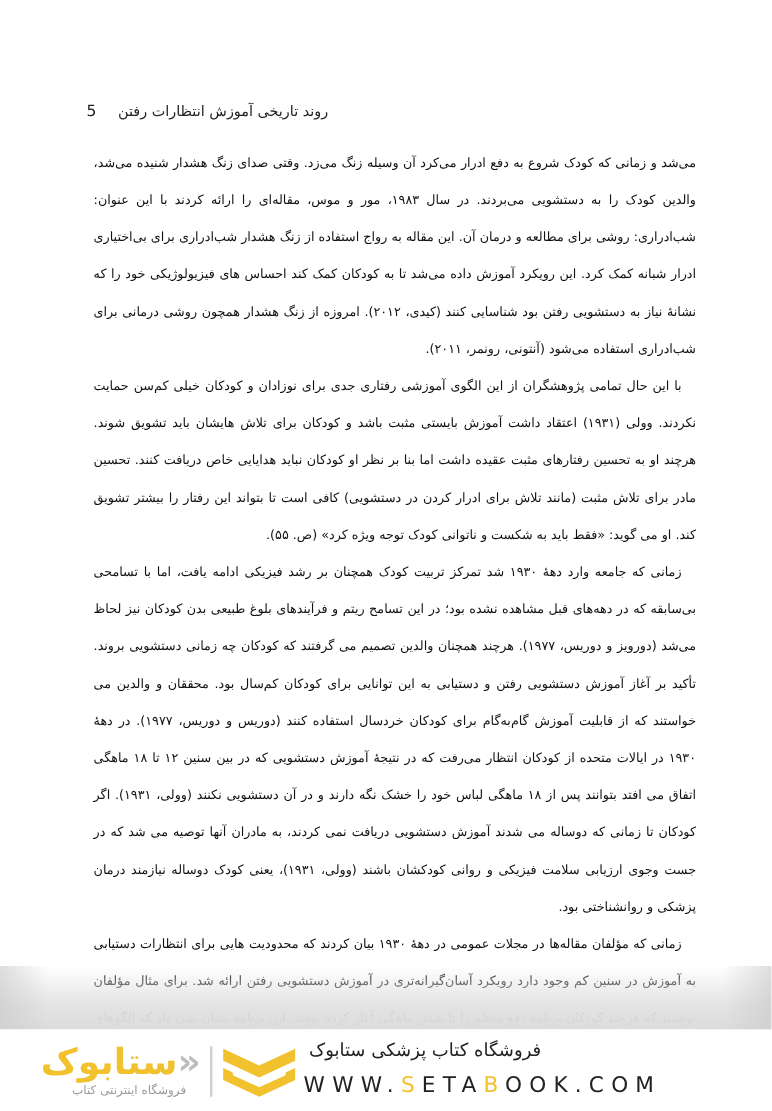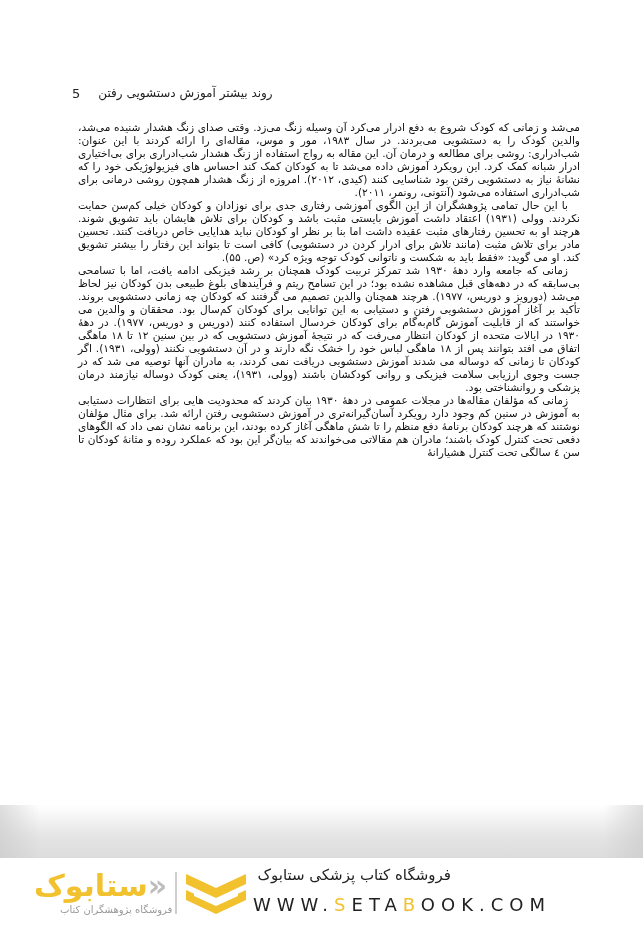--- a/index.html
+++ b/index.html
@@ -16,21 +16,21 @@
       position: absolute; top: 83px; left: 72px; width: 500px; height: 20px;
       direction: rtl; display: flex; align-items: center; justify-content: flex-end;
       font-size: 12px; color: #222;
     }
     .running-head .title { margin-left: 18px; }
     .running-head .pnum { font-size: 13px; }
     .body-text {
       position: absolute; top: 121px; left: 78px; width: 502px;
       direction: rtl; text-align: justify; text-align-last: right;
       font-family: "DejaVu Sans", sans-serif;
-      font-size: 10.6px; line-height: 13px; color: #111;
+      font-size: 10.6px; line-height: 31px; color: #111;
     }
     .body-text p { margin: 0; }
     .body-text p.indent { text-indent: 12px; }
     .fade {
       position: absolute; left: 0; top: 805px; width: 643px; height: 53px;
       background: linear-gradient(to bottom, rgba(255,255,255,0) 0%, rgba(225,225,225,0.9) 60%, #dcdcdc 100%);
     }
     .fade::before, .fade::after {
       content: ""; position: absolute; top: 0; bottom: 0; width: 40px;
     }
@@ -63,40 +63,40 @@
     .logo-divider {
       position: absolute; left: 151px; top: 4px; width: 2px; height: 42px; background: #cfcfcf;
     }
     .logo-mark { position: absolute; left: 160px; top: 4px; }
   </style>
 </head>
 <body>
 
 <div class="page">
   <div class="running-head">
-    <span class="title">روند بیشتر آموزش دستشویی رفتن</span>
+    <span class="title">روند تاریخی آموزش انتظارات رفتن</span>
     <span class="pnum">5</span>
   </div>
 
   <div class="body-text">
     <p>می‌شد و زمانی که کودک شروع به دفع ادرار می‌کرد آن وسیله زنگ می‌زد. وقتی صدای زنگ هشدار شنیده می‌شد، والدین کودک را به دستشویی می‌بردند. در سال ۱۹۸۳، مور و موس، مقاله‌ای را ارائه کردند با این عنوان: شب‌ادراری: روشی برای مطالعه و درمان آن. این مقاله به رواج استفاده از زنگ هشدار شب‌ادراری برای بی‌اختیاری ادرار شبانه کمک کرد. این رویکرد آموزش داده می‌شد تا به کودکان کمک کند احساس های فیزیولوژیکی خود را که نشانهٔ نیاز به دستشویی رفتن بود شناسایی کنند (کیدی، ۲۰۱۲). امروزه از زنگ هشدار همچون روشی درمانی برای شب‌ادراری استفاده می‌شود (آنتونی، رونمر، ۲۰۱۱).</p>
     <p class="indent">با این حال تمامی پژوهشگران از این الگوی آموزشی رفتاری جدی برای نوزادان و کودکان خیلی کم‌سن حمایت نکردند. وولی (۱۹۳۱) اعتقاد داشت آموزش بایستی مثبت باشد و کودکان برای تلاش هایشان باید تشویق شوند. هرچند او به تحسین رفتارهای مثبت عقیده داشت اما بنا بر نظر او کودکان نباید هدایایی خاص دریافت کنند. تحسین مادر برای تلاش مثبت (مانند تلاش برای ادرار کردن در دستشویی) کافی است تا بتواند این رفتار را بیشتر تشویق کند. او می گوید: «فقط باید به شکست و ناتوانی کودک توجه ویژه کرد» (ص. ۵۵).</p>
     <p class="indent">زمانی که جامعه وارد دههٔ ۱۹۳۰ شد تمرکز تربیت کودک همچنان بر رشد فیزیکی ادامه یافت، اما با تسامحی بی‌سابقه که در دهه‌های قبل مشاهده نشده بود؛ در این تسامح ریتم و فرآیندهای بلوغ طبیعی بدن کودکان نیز لحاظ می‌شد (دورویز و دوریس، ۱۹۷۷). هرچند همچنان والدین تصمیم می گرفتند که کودکان چه زمانی دستشویی بروند. تأکید بر آغاز آموزش دستشویی رفتن و دستیابی به این توانایی برای کودکان کم‌سال بود. محققان و والدین می خواستند که از قابلیت آموزش گام‌به‌گام برای کودکان خردسال استفاده کنند (دوریس و دوریس، ۱۹۷۷). در دههٔ ۱۹۳۰ در ایالات متحده از کودکان انتظار می‌رفت که در نتیجهٔ آموزش دستشویی که در بین سنین ۱۲ تا ۱۸ ماهگی اتفاق می افتد بتوانند پس از ۱۸ ماهگی لباس خود را خشک نگه دارند و در آن دستشویی نکنند (وولی، ۱۹۳۱). اگر کودکان تا زمانی که دوساله می شدند آموزش دستشویی دریافت نمی کردند، به مادران آنها توصیه می شد که در جست وجوی ارزیابی سلامت فیزیکی و روانی کودکشان باشند (وولی، ۱۹۳۱)، یعنی کودک دوساله نیازمند درمان پزشکی و روانشناختی بود.</p>
     <p class="indent">زمانی که مؤلفان مقاله‌ها در مجلات عمومی در دههٔ ۱۹۳۰ بیان کردند که محدودیت هایی برای انتظارات دستیابی به آموزش در سنین کم وجود دارد رویکرد آسان‌گیرانه‌تری در آموزش دستشویی رفتن ارائه شد. برای مثال مؤلفان نوشتند که هرچند کودکان برنامهٔ دفع منظم را تا شش ماهگی آغاز کرده بودند، این برنامه نشان نمی داد که الگوهای دفعی تحت کنترل کودک باشند؛ مادران هم مقالاتی می‌خواندند که بیان‌گر این بود که عملکرد روده و مثانهٔ کودکان تا سن ٤ سالگی تحت کنترل هشیارانهٔ</p>
   </div>
 
   <div class="fade"></div>
 </div>
 
 <div class="footer">
   <div class="logo">
     <div class="logo-word">
       <span>«</span><span class="accent">ستابوک</span>
     </div>
-    <div class="logo-sub">فروشگاه پژوهشگران کتاب</div>
+    <div class="logo-sub">فروشگاه اینترنتی کتاب</div>
     <div class="logo-divider"></div>
     <svg class="logo-mark" width="64" height="46" viewBox="0 0 64 46">
       <polygon points="2,2 32,16 62,2 62,12 32,26 2,12" fill="#f2c12e"></polygon>
       <polygon points="2,18 32,32 62,18 62,28 32,42 2,28" fill="#f2c12e"></polygon>
       <polygon points="10,20 32,30 54,20 54,24 32,34 10,24" fill="#ffffff"></polygon>
     </svg>
   </div>
 
   <div class="store-name">فروشگاه کتاب پزشکی ستابوک</div>
   <div class="store-url"><span>WWW.</span><span class="hl">S</span><span>ETA</span><span class="hl">B</span><span>OOK.COM</span></div>

